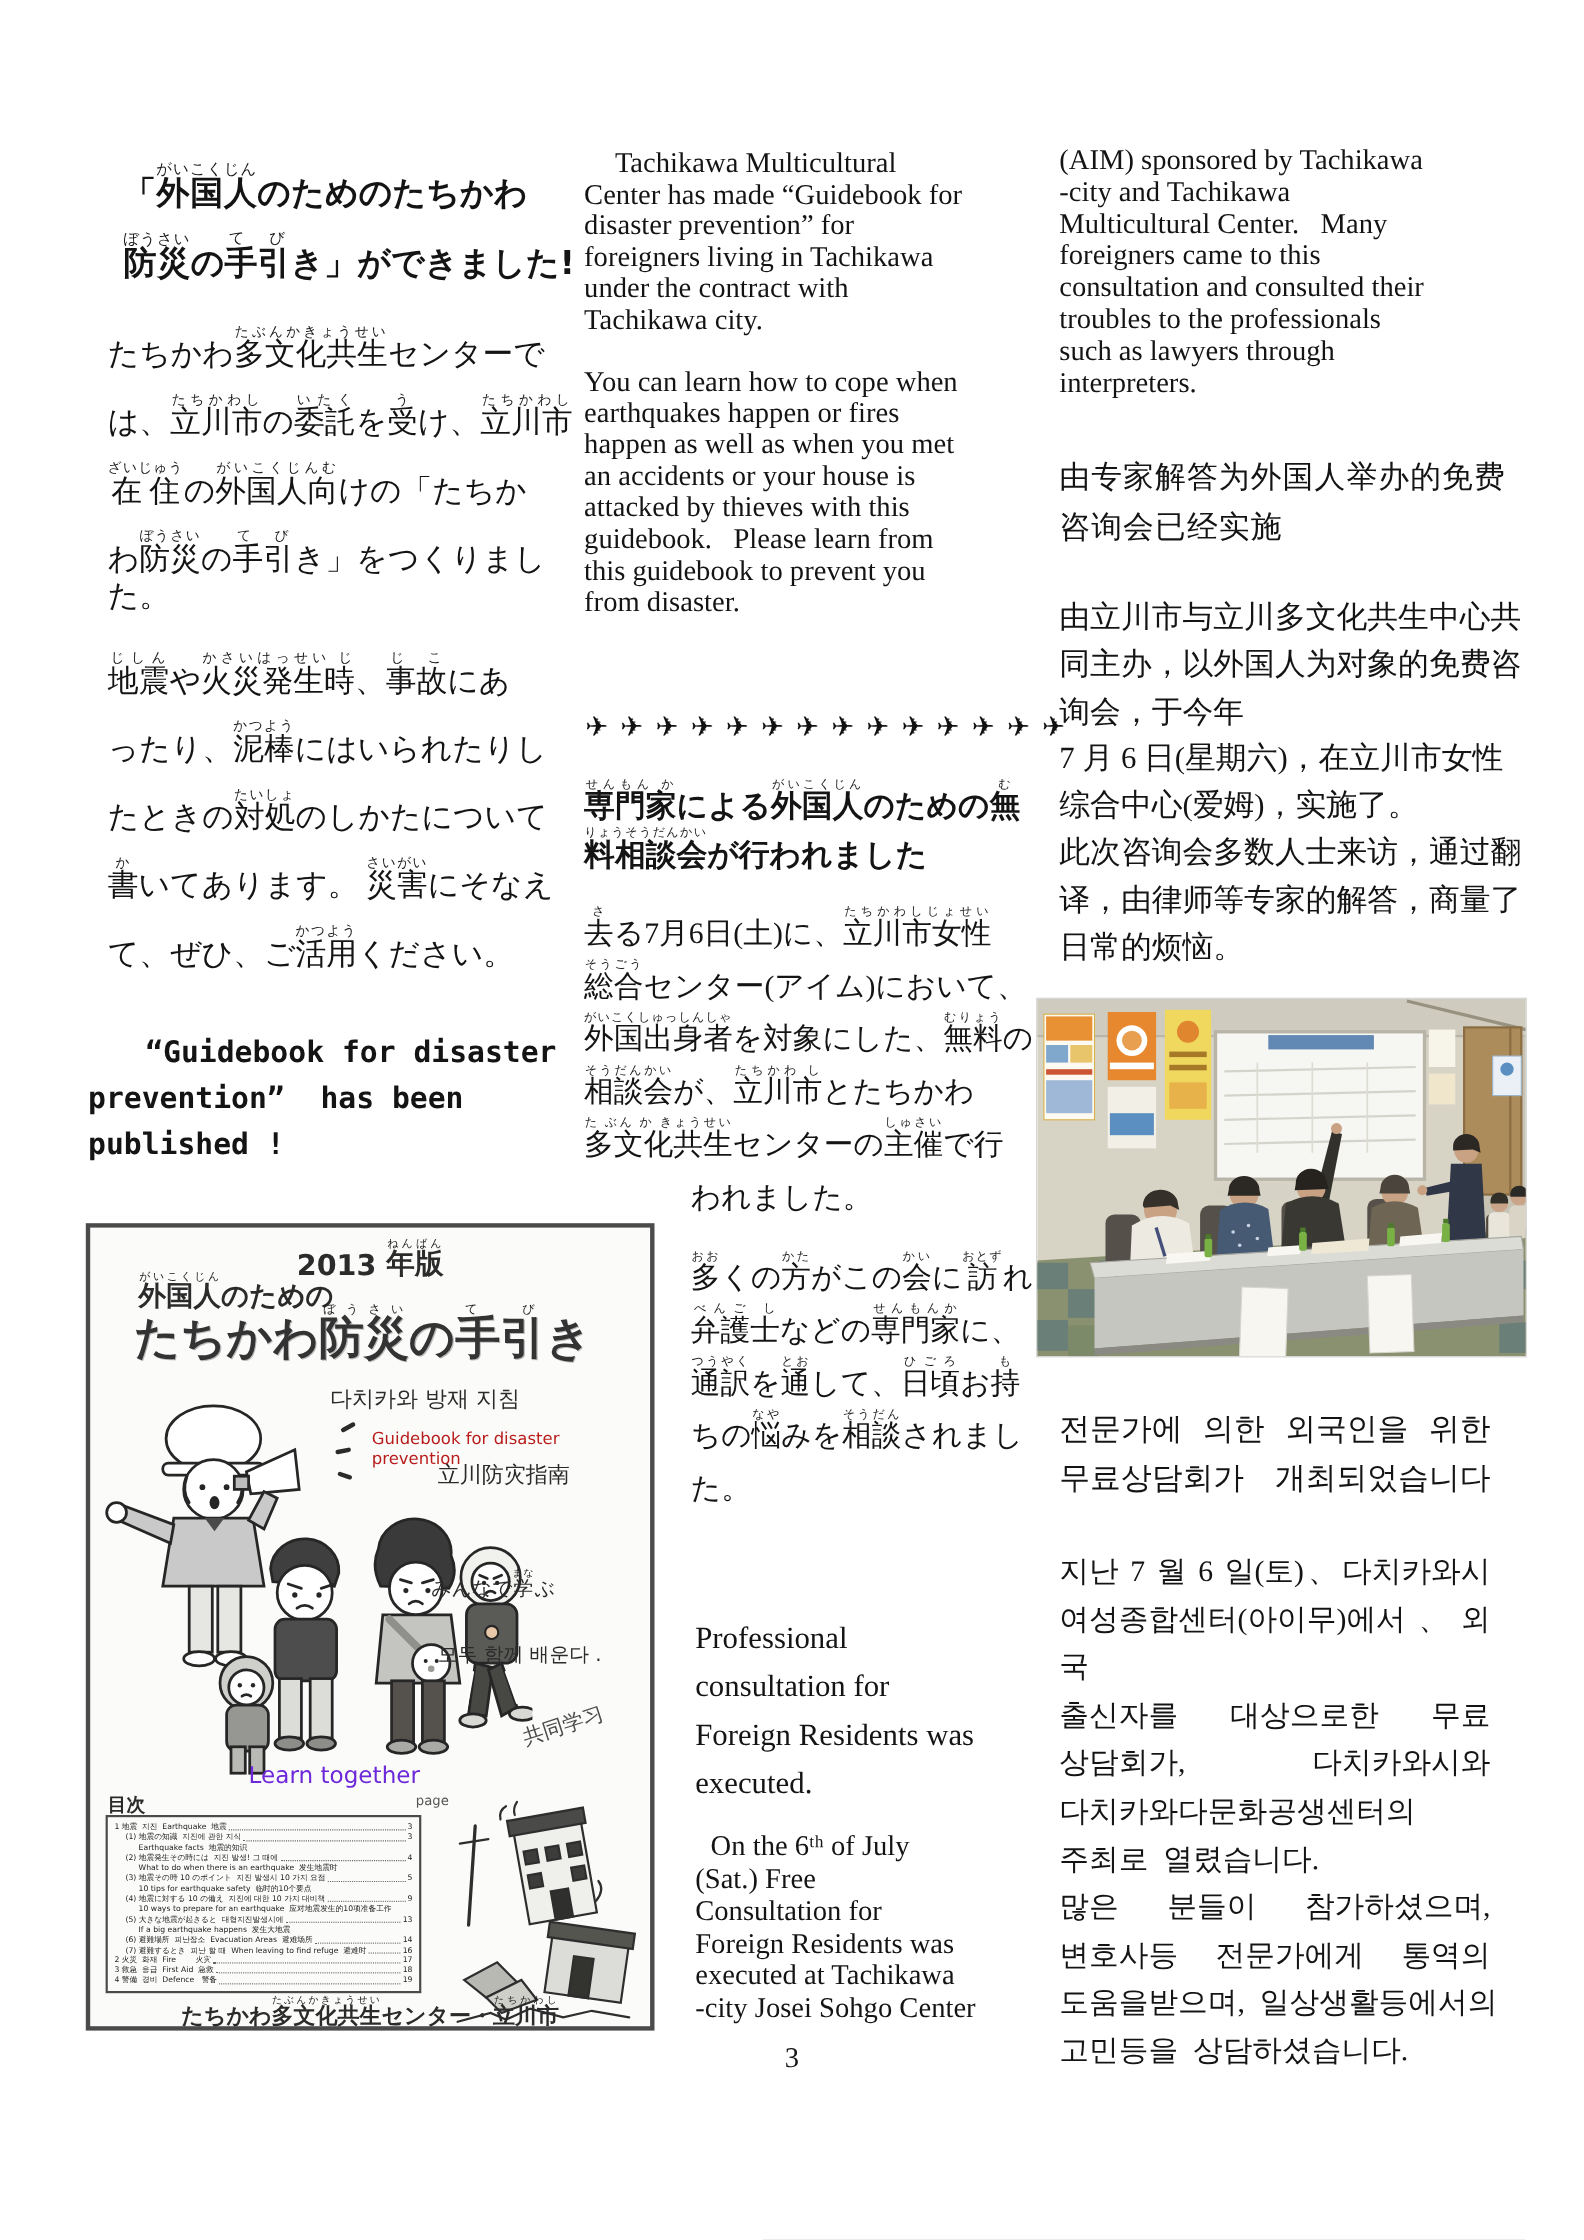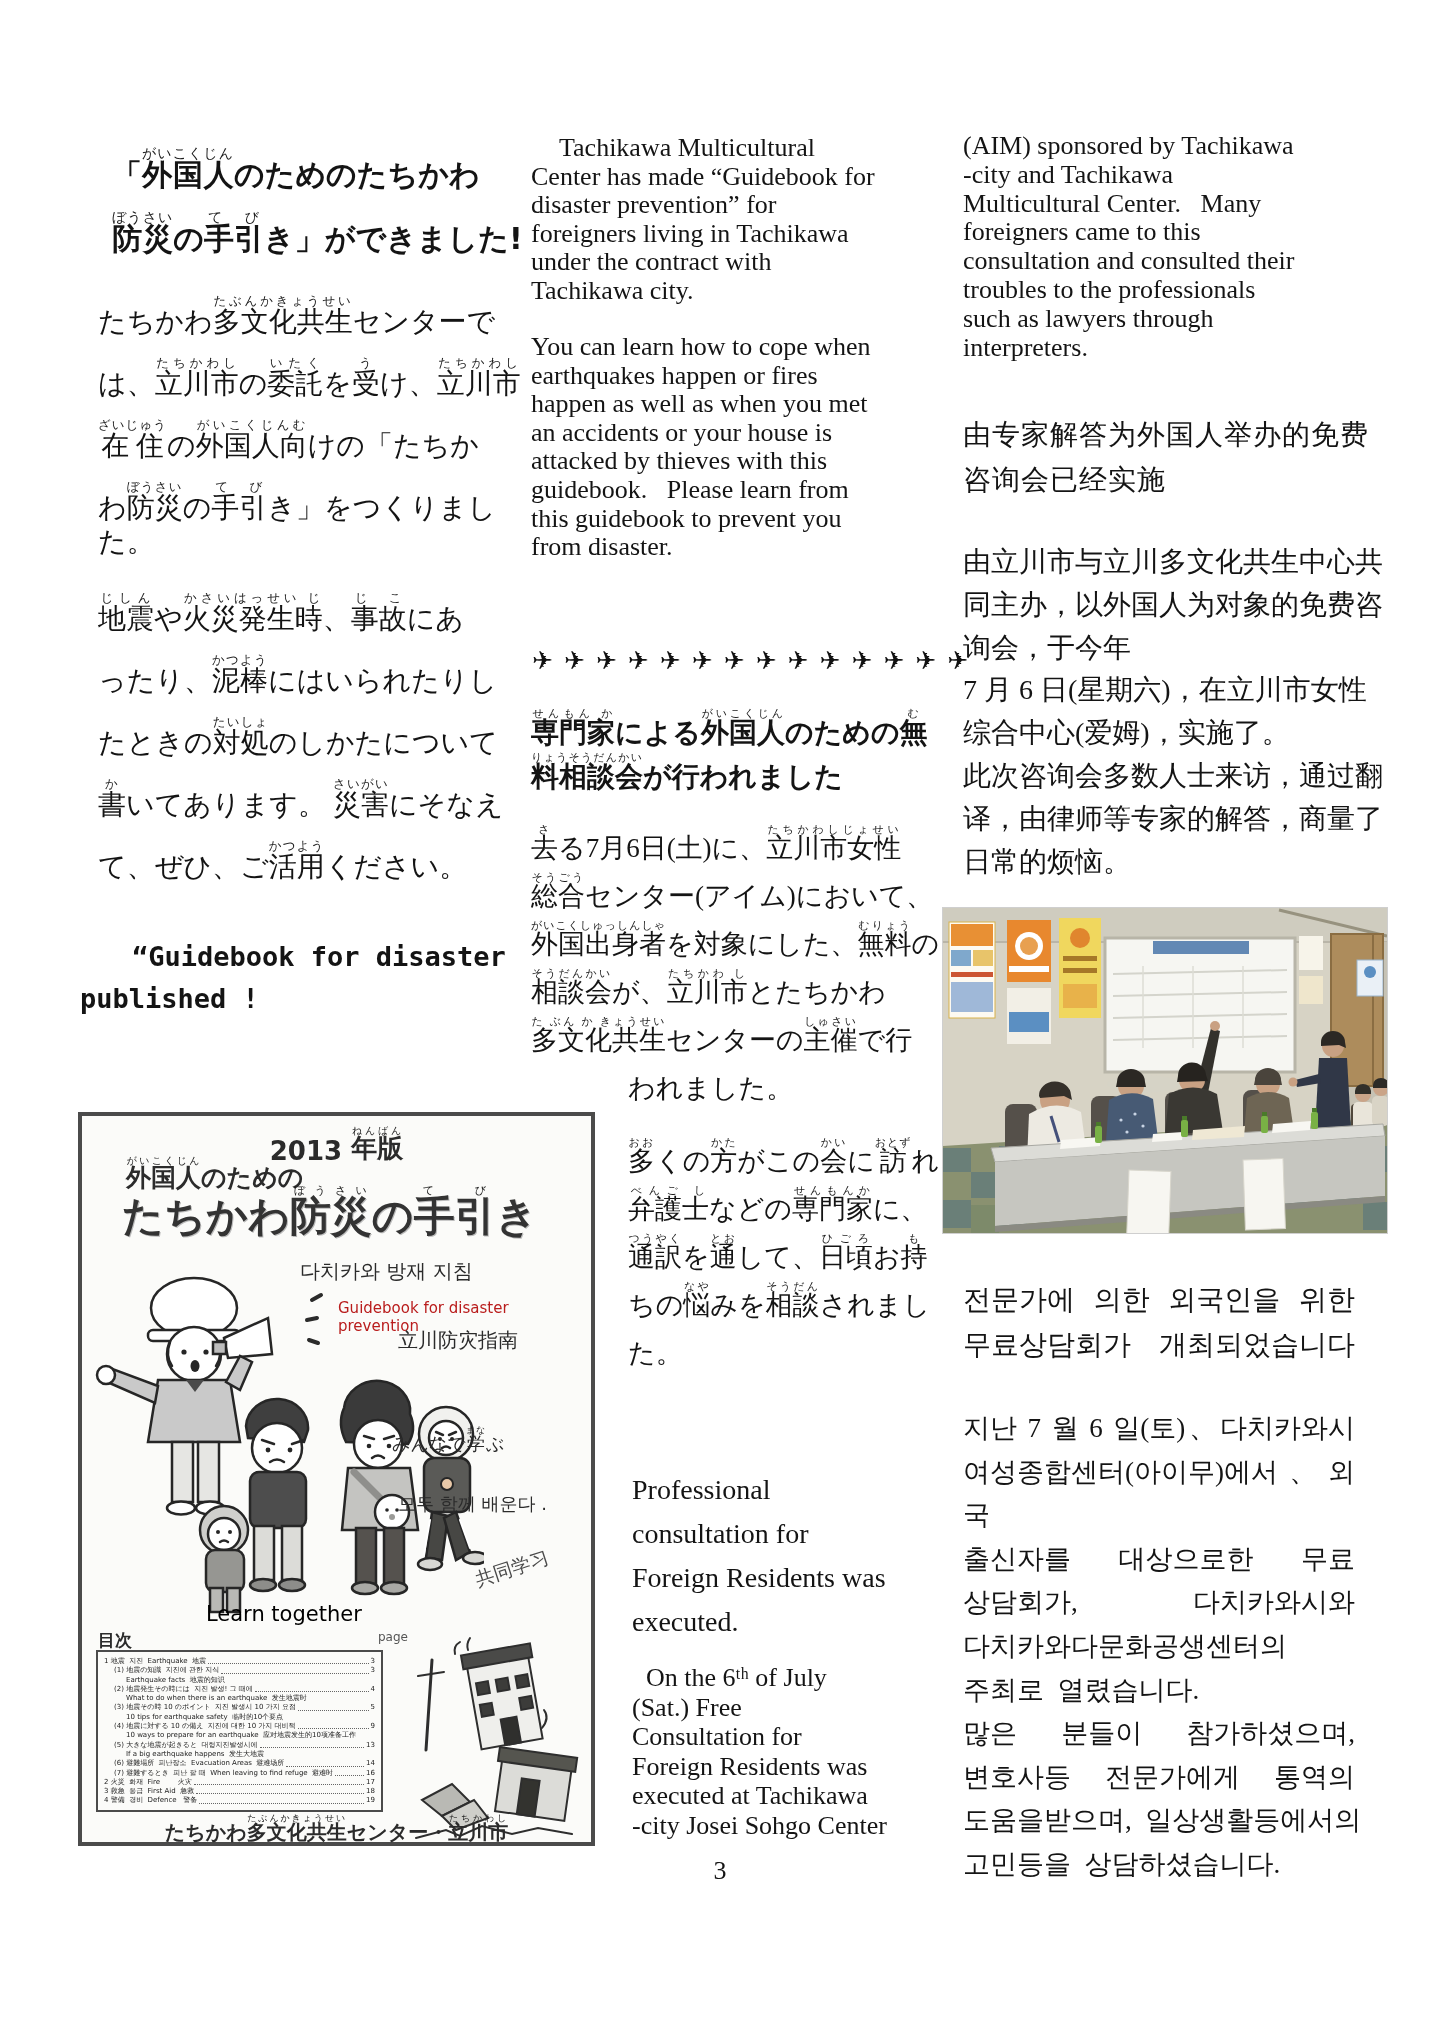--- a/index.html
+++ b/index.html
@@ -43,21 +43,21 @@
   .b-title rt{font-size:11px;text-shadow:none;}
   .b-kor{left:218px;top:142px;font-size:20px;}
   .b-eng{left:256px;top:183px;font-size:15px;color:#b91c1c;}
   .b-cn{left:316px;top:211px;font-size:20px;}
   .b-dashes{left:222px;top:176px;}
   .b-family{left:12px;top:142px;}
   .b-minna{left:310px;top:310px;font-size:18px;height:30px;}
   .b-minna rt{font-size:9px;}
   .b-modu{left:316px;top:376px;font-size:18px;}
   .b-gongdong{left:392px;top:440px;font-size:19px;color:#4a4a4a;transform:rotate(-18deg);}
-  .b-learn{left:124px;top:486px;font-size:21px;color:#000000;}
+  .b-learn{left:144px;top:486px;font-size:21px;color:#6d28d9;}
   .b-mokuji{left:16px;top:513px;font-size:17px;font-weight:700;}
   .b-pagelab{left:296px;top:514px;font-size:12px;color:#555;}
   .b-tocbox{left:14px;top:534px;width:287px;height:162px;box-sizing:border-box;
             border:2px solid #4b4b4b;padding:5px 6px;overflow:hidden;}
   .toc-row{display:flex;align-items:flex-end;font-size:7px;line-height:9.3px;color:#222;
            font-family:"DejaVu Sans",sans-serif;white-space:pre;}
   .toc-row .toc-lead{flex:1;border-bottom:1px dotted #666;margin:0 2px 2px 2px;min-width:8px;}
   .toc-row.i1{padding-left:10px;}
   .toc-row.i2{padding-left:22px;align-items:flex-end;}
   .b-house{left:330px;top:516px;}
@@ -118,20 +118,21 @@
   <div id="jp-para2" class="lp">
     <div class="rl"><ruby>地震<rt>じしん</rt></ruby>や<ruby>火災発生時<rt>かさいはっせい じ</rt></ruby>、<ruby>事故<rt>じ こ</rt></ruby>にあ</div>
     <div class="rl">ったり、<ruby>泥棒<rt>かつよう</rt></ruby>にはいられたりし</div>
     <div class="rl">たときの<ruby>対処<rt>たいしょ</rt></ruby>のしかたについて</div>
     <div class="rl"><ruby>書<rt>か</rt></ruby>いてあります。 <ruby>災害<rt>さいがい</rt></ruby>にそなえ</div>
     <div class="rl">て、ぜひ、ご<ruby>活用<rt>かつよう</rt></ruby>ください。</div>
   </div>
 
   <div id="en-heading">
     <div class="line ind">“Guidebook for disaster</div>
+    <div class="line">prevention”  has been</div>
     <div class="line">published !</div>
   </div>
 
   <figure id="booklet">
     <div class="abs rl b-year">2013 <ruby>年版<rt>ねんばん</rt></ruby></div>
     <div class="abs rl b-sub1"><ruby>外国人<rt>がいこくじん</rt></ruby>のための</div>
     <div class="abs rl b-title">たちかわ<ruby>防災<rt>ぼうさい</rt></ruby>の<ruby>手引<rt>て び</rt></ruby>き</div>
     <div class="abs b-kor">다치카와 방재 지침</div>
     <svg class="abs b-dashes" width="36" height="60" viewBox="0 0 36 60">
       <g stroke="#2b2b2b" stroke-width="4" stroke-linecap="round">

